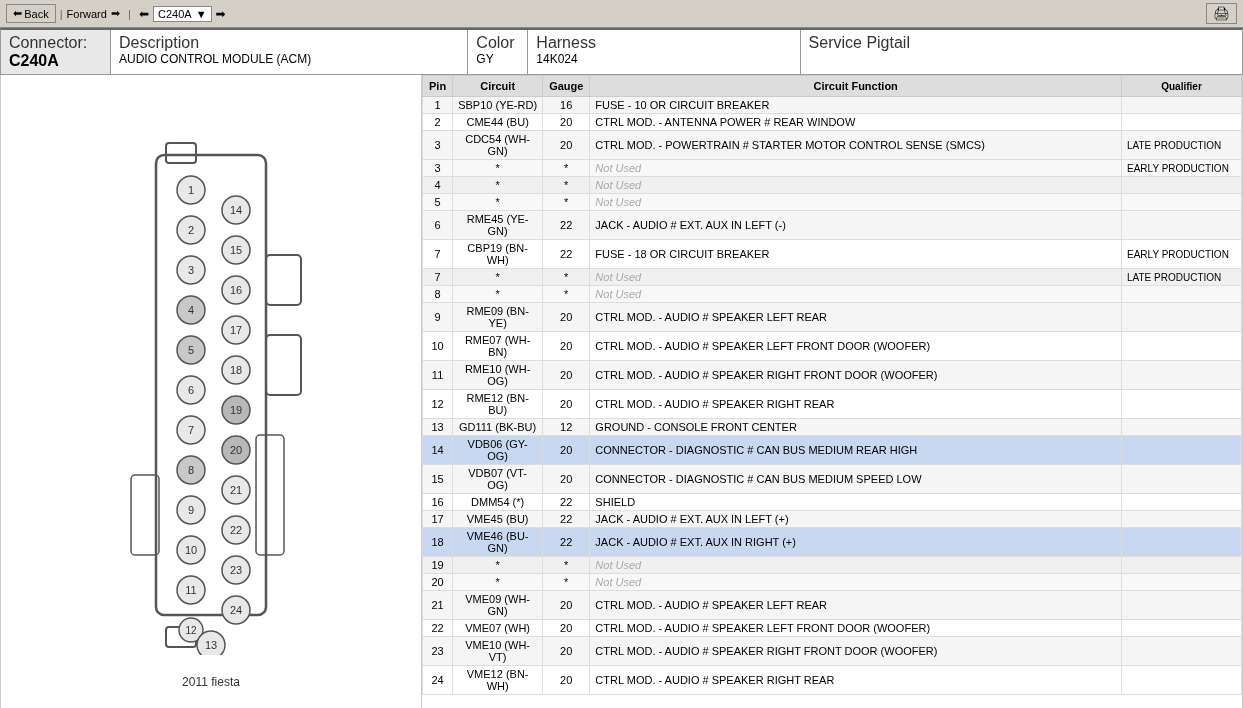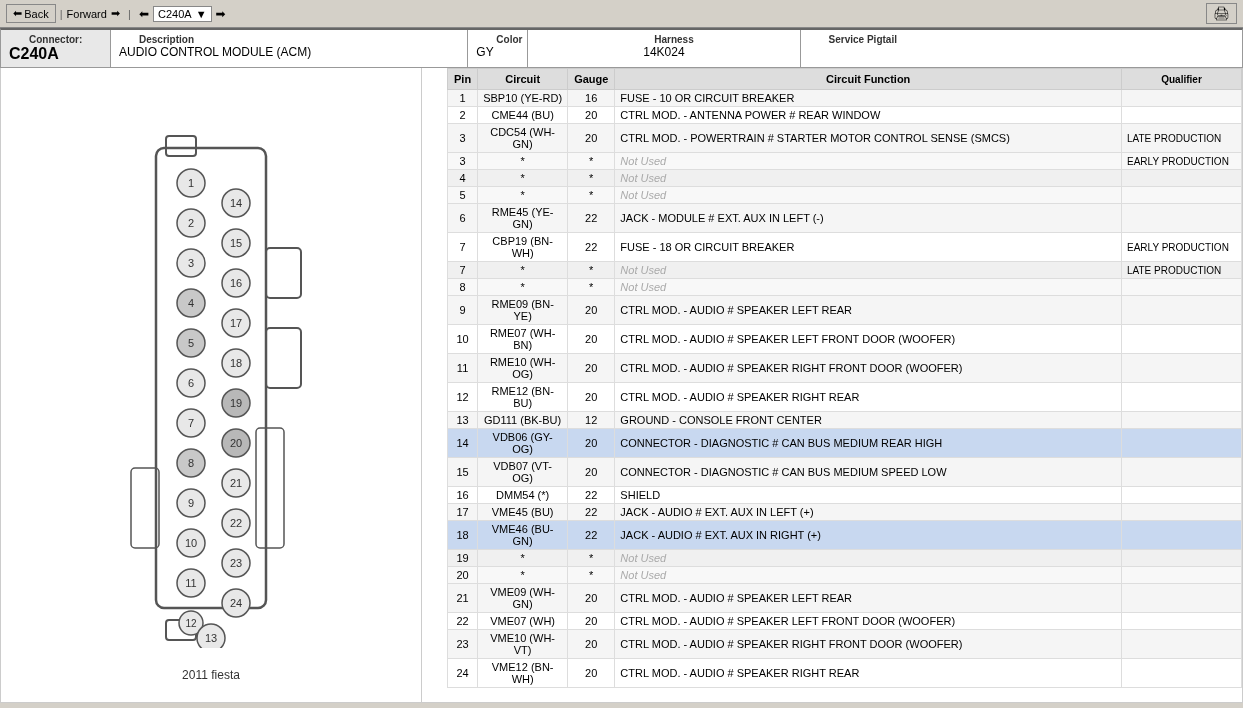--- a/index.html
+++ b/index.html
@@ -44,34 +44,33 @@
       border-top: 2px solid #666;
       background: white;
       margin: 0;
     }
     .connector-header .cell {
       border-right: 1px solid #999;
       padding: 4px 8px;
     }
     .connector-header .cell:last-child { border-right: none; }
     .connector-header .cell-label {
-      font-weight: bold;
-      font-size: 10px;
+      font-weight: normal;
+      font-size: 16px;
       color: #333;
       display: block;
-      margin-left: 20px;
     }
     .connector-header .cell-value {
       font-size: 12px;
       color: #000;
     }
     .cell-connector { width: 110px; background: #e8e8e8; }
     .cell-desc { flex: 2; }
     .cell-color { width: 60px; }
-    .cell-harness { flex: 1.5; text-align: center; }
+    .cell-harness { flex: 1.5; text-align: left; }
     .cell-base { flex: 2; text-align: center; }
     .cell-pigtail { flex: 2.5; text-align: left; }
     .connector-name { font-size: 16px; font-weight: bold; }
 
     
     .main-content {
       display: flex;
       background: white;
       border: 1px solid #ccc;
       border-top: none;
@@ -88,21 +87,20 @@
       align-items: center;
       justify-content: flex-start;
       padding-top: 60px;
     }
 
     
     .table-area {
       flex: 1;
       overflow-y: auto;
       border-left: 1px solid #ccc;
-      padding-left: 25px;
     }
     .pin-table {
       width: 100%;
       border-collapse: collapse;
       font-size: 11px;
     }
     .pin-table thead tr {
       background: #e0e0e0;
     }
     .pin-table th {
@@ -325,21 +323,21 @@
     <td class="col-pin">5</td>
     <td class="col-circuit">*</td>
     <td class="col-gauge">*</td>
     <td class="col-function" style="color:#aaa; font-style:italic;">Not Used</td>
     <td class="col-qualifier qualifier-text"></td>
   </tr>
           <tr style="background: rgb(245, 245, 245);">
     <td class="col-pin">6</td>
     <td class="col-circuit">RME45 (YE-GN)</td>
     <td class="col-gauge">22</td>
-    <td class="col-function" style="">JACK - MODULE # EXT. AUX IN LEFT (-)</td>
+    <td class="col-function" style="">JACK - AUDIO # EXT. AUX IN LEFT (-)</td>
     <td class="col-qualifier qualifier-text"></td>
   </tr>
           <tr style="background: rgb(255, 255, 255);">
     <td class="col-pin">7</td>
     <td class="col-circuit">CBP19 (BN-WH)</td>
     <td class="col-gauge">22</td>
     <td class="col-function" style="">FUSE - 18 OR CIRCUIT BREAKER</td>
     <td class="col-qualifier qualifier-text">EARLY PRODUCTION</td>
   </tr>
           <tr style="background: rgb(240, 240, 240);">

